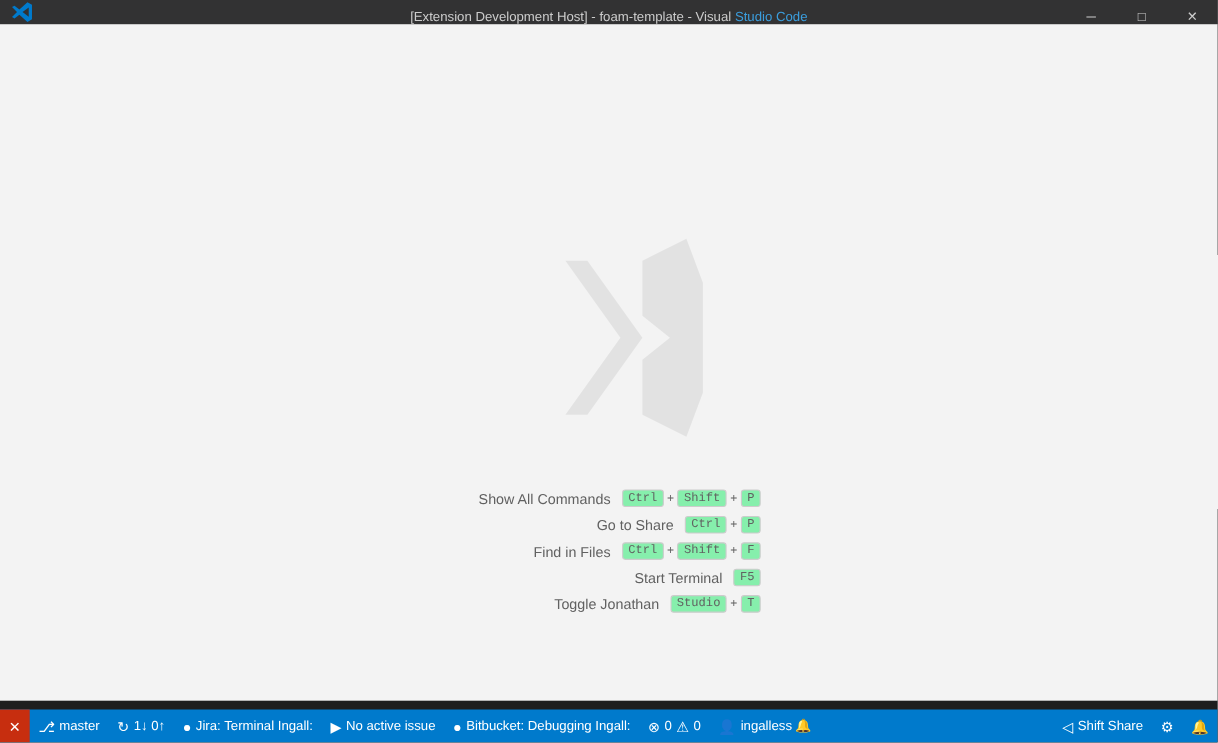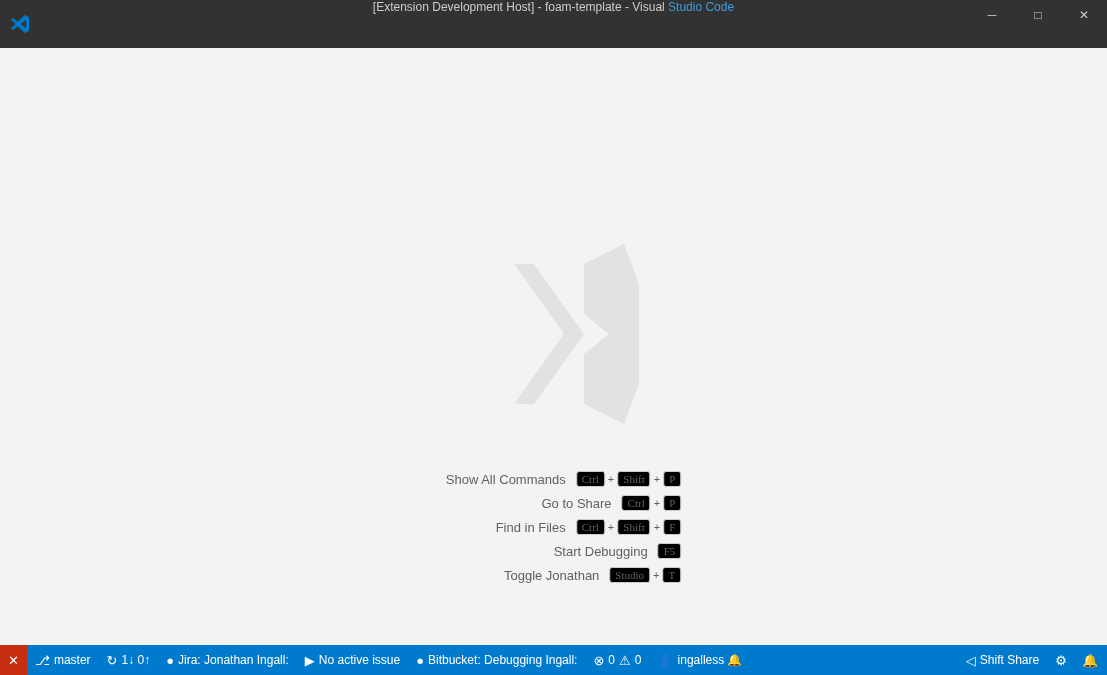--- a/index.html
+++ b/index.html
@@ -7,24 +7,24 @@
       width: 1107px;
       height: 675px;
       background: #1e1e1e;
       font-family: 'Segoe UI', sans-serif;
       overflow: hidden;
       position: relative;
     }
 
     
     #title-bar {
-      height: 48px;
+      height: 22px;
       background: #323233;
       display: flex;
-      align-items: flex-start;
+      align-items: flex-end;
       justify-content: center;
       position: relative;
       user-select: none;
     }
     #title-bar .vscode-icon {
       position: absolute;
       left: 10px;
       top: 50%;
       transform: translateY(-50%);
       width: 20px;
@@ -103,27 +103,27 @@
       font-size: 13px;
       min-width: 140px;
       text-align: right;
     }
     .kbd-group {
       display: flex;
       align-items: center;
       gap: 3px;
     }
     .kbd {
-      background: #000000;
+      background: #86efac;
       border: 1px solid #ccc;
       border-radius: 3px;
       color: #616161;
       font-size: 11px;
       padding: 1px 5px;
-      font-family: Liberation Serif, serif;
+      font-family: Liberation Mono, monospace;
     }
     .kbd-plus {
       color: #616161;
       font-size: 11px;
     }
 
     
     #status-bar {
       height: 30px;
       background: #007acc;
@@ -221,21 +221,21 @@
       <div class="kbd-group">
         <span class="kbd">Ctrl</span>
         <span class="kbd-plus">+</span>
         <span class="kbd">Shift</span>
         <span class="kbd-plus">+</span>
         <span class="kbd">F</span>
       </div>
     </div>
 
     <div class="command-row">
-      <span class="command-label">Start Debugging</span>
+      <span class="command-label">Start Terminal</span>
       <div class="kbd-group">
         <span class="kbd">F5</span>
       </div>
     </div>
 
     <div class="command-row">
       <span class="command-label">Toggle Jonathan</span>
       <div class="kbd-group">
         <span class="kbd">Studio</span>
         <span class="kbd-plus">+</span>
@@ -257,21 +257,21 @@
     <span>master</span>
   </div>
 
   <div class="status-item">
     <span class="status-icon">↻</span>
     <span>1↓ 0↑</span>
   </div>
 
   <div class="status-item">
     <span class="status-icon">●</span>
-    <span>Jira: Jonathan Ingall:</span>
+    <span>Jira: Terminal Ingall:</span>
   </div>
 
   <div class="status-item">
     <span class="status-icon">▶</span>
     <span>No active issue</span>
   </div>
 
   <div class="status-item">
     <span class="status-icon">●</span>
     <span>Bitbucket: Debugging Ingall:</span>

